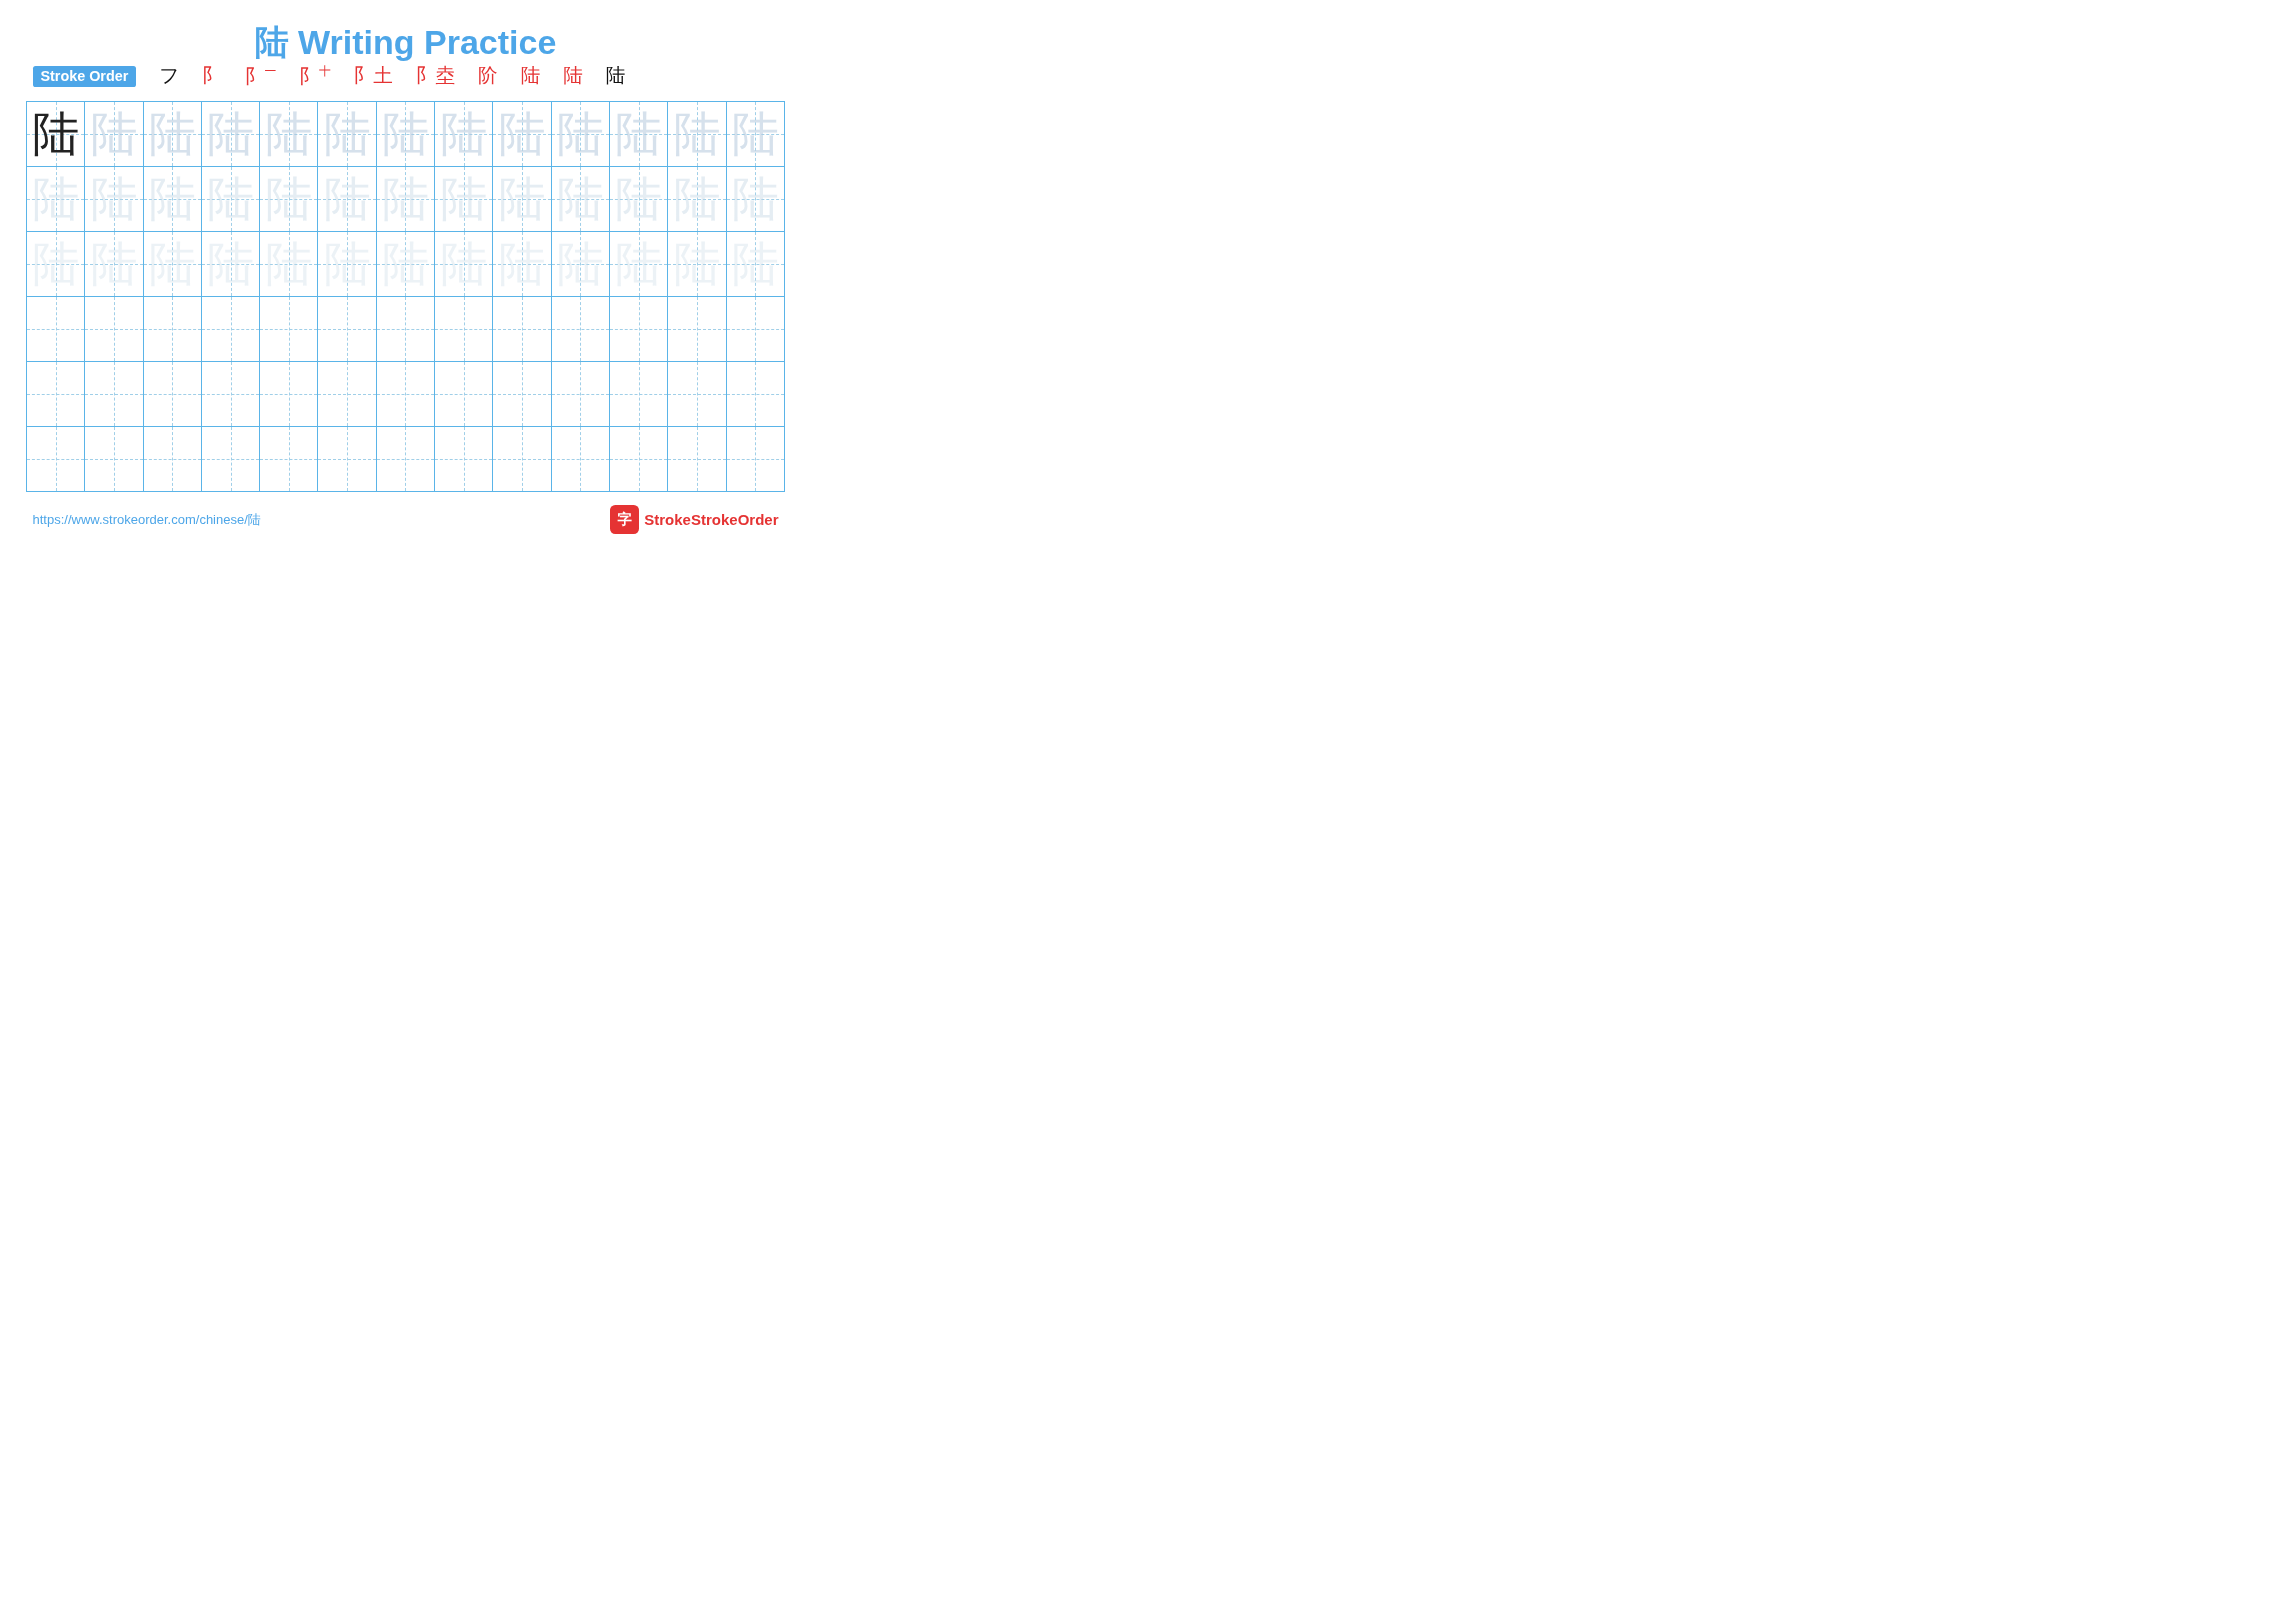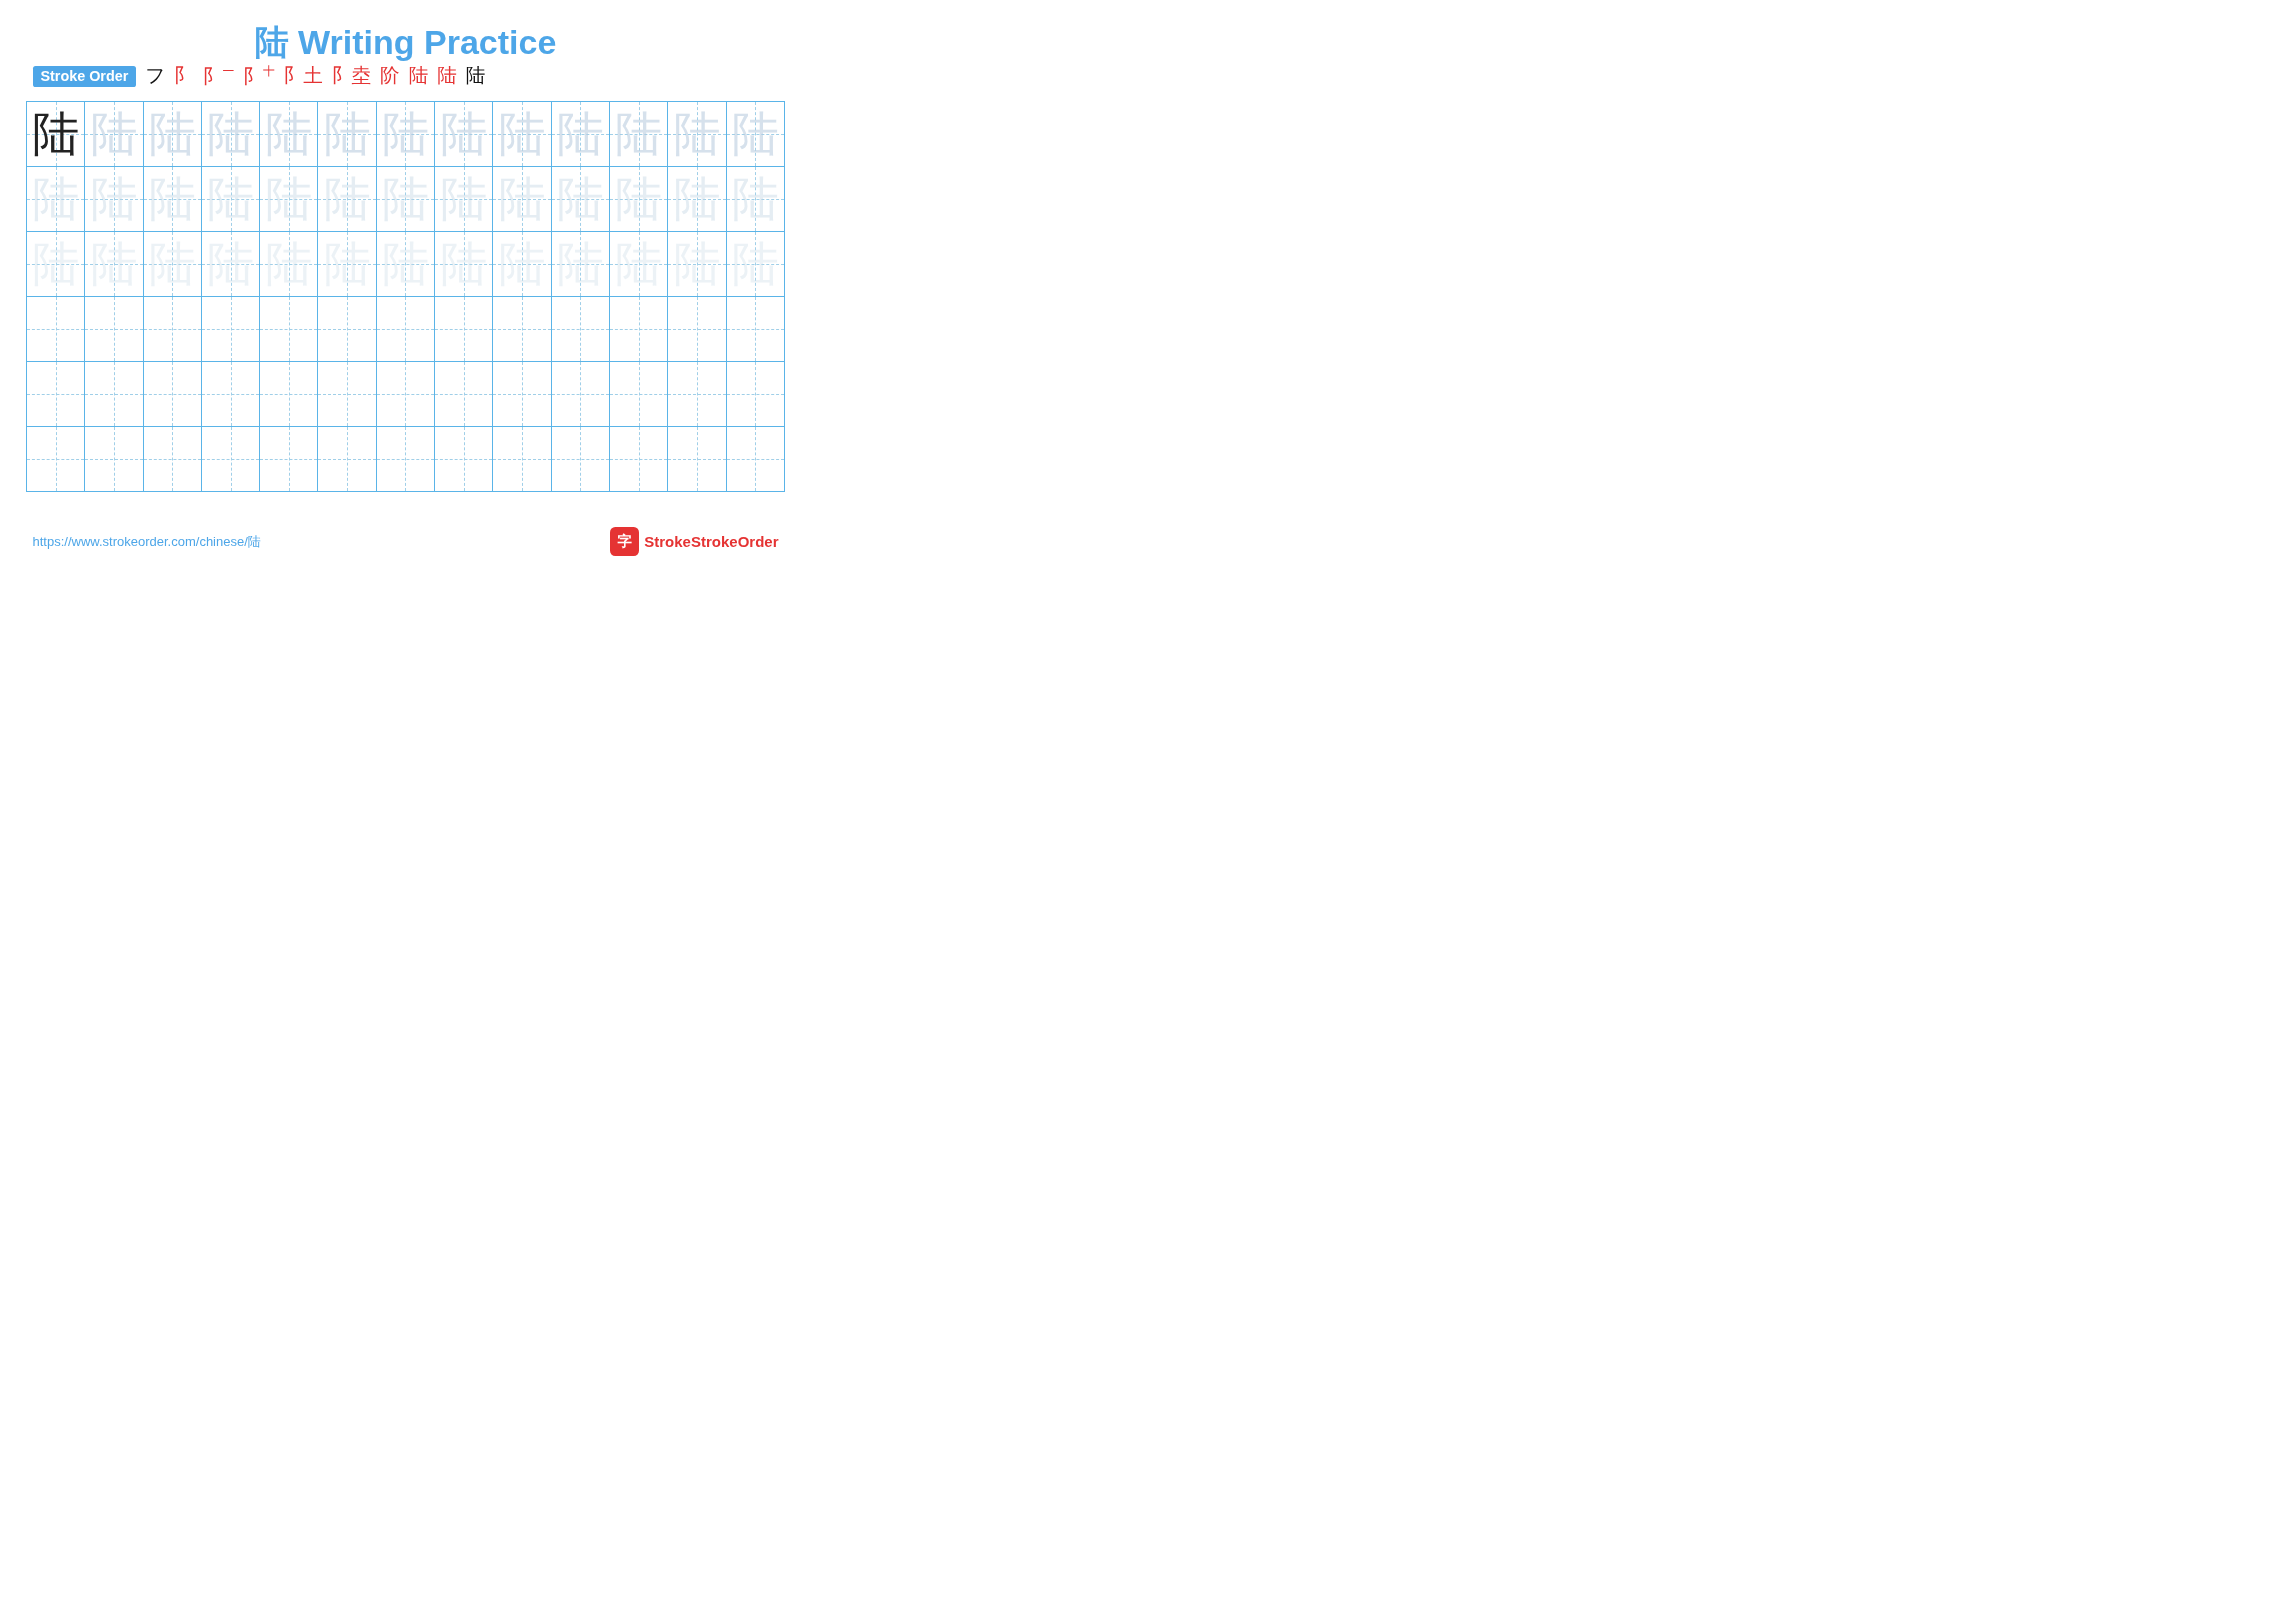--- a/index.html
+++ b/index.html
@@ -18,21 +18,21 @@
       font-size: 34px;
       color: #4da6e8;
       font-weight: 600;
       font-family: Arial, sans-serif;
     }
 
     
     .stroke-order-row {
       display: flex;
       align-items: center;
-      gap: 9px;
+      gap: 23px;
       margin-bottom: 14.4px;
       padding-left: 6.5px;
     }
     .stroke-order-badge {
       background: #4da6e8;
       color: white;
       font-weight: bold;
       font-size: 14.4px;
       padding: 2.6px 7.9px;
       border-radius: 2.6px;
@@ -106,21 +106,21 @@
       position: relative;
       z-index: 2;
       line-height: 1;
     }
 
     
     .footer {
       display: flex;
       justify-content: space-between;
       align-items: center;
-      margin-top: 35px;
+      margin-top: 13px;
       padding: 0 6.5px;
     }
     .footer-url {
       color: #4da6e8;
       font-size: 13px;
       text-decoration: none;
     }
     .footer-logo {
       display: flex;
       align-items: center;

